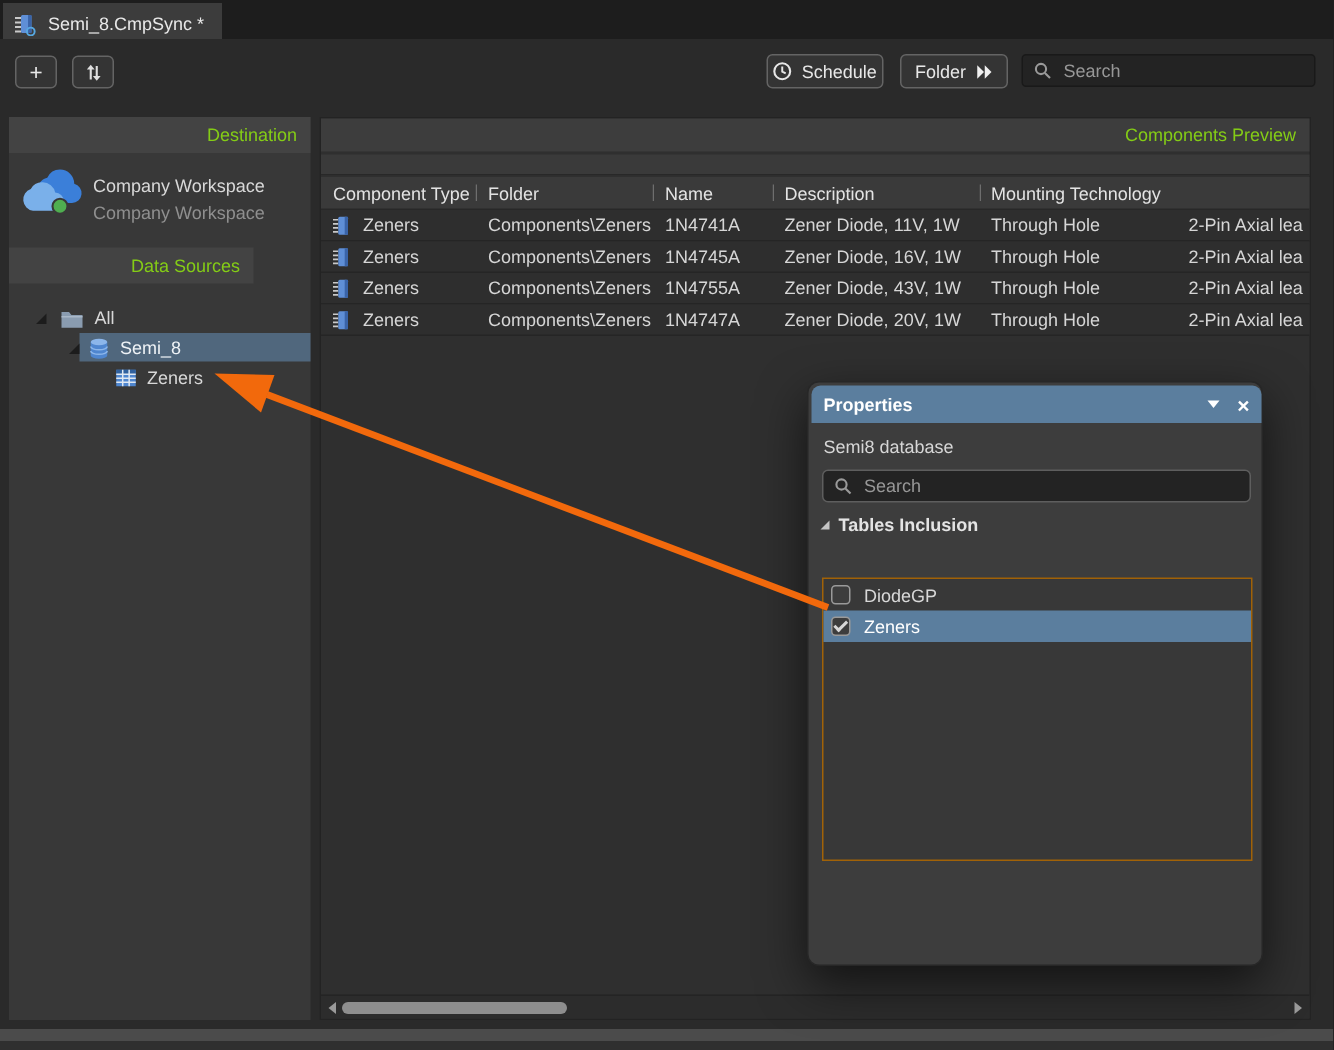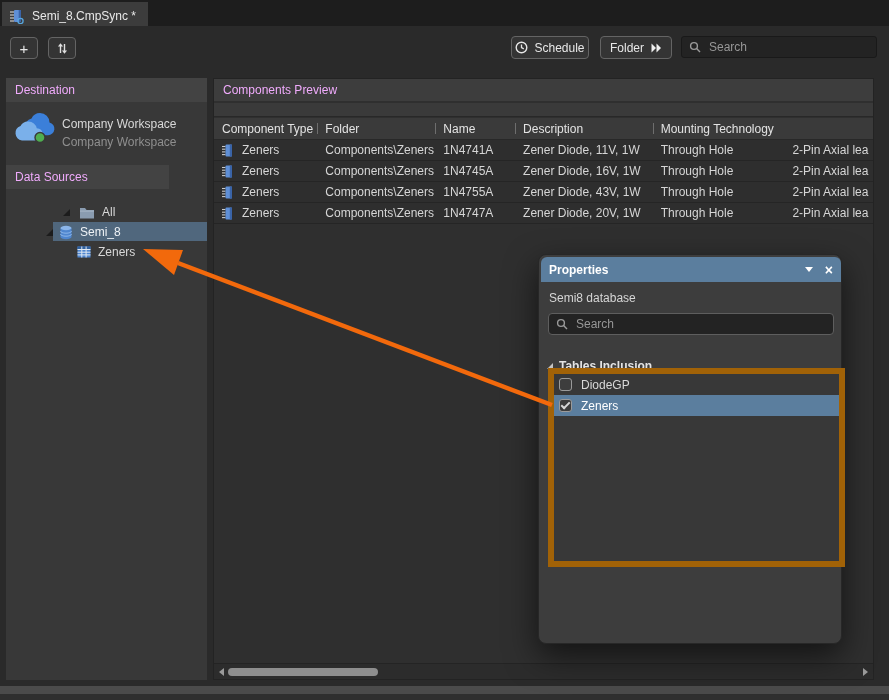--- a/index.html
+++ b/index.html
@@ -15,21 +15,21 @@
   .btn{display:flex;align-items:center;justify-content:center;gap:6px;background:#343434;
        border:1px solid #646464;border-radius:4px;color:#e8e8e8;cursor:default;}
   .searchbox{display:flex;align-items:center;gap:6px;background:#232323;border:1px solid #191919;
              border-radius:3px;padding:0 7px;}
   .searchbox input{flex:1;background:transparent;border:none;outline:none;color:#84cc16;
                    font-family:"Liberation Sans",sans-serif;font-size:12px;min-width:0;}
   .searchbox input::placeholder{color:#979797;}
 
   
   .left-panel{left:6px;top:78px;width:201px;height:602px;background:#383838;}
-  .sect-hdr{background:#434343;display:flex;align-items:center;padding:0 9px;color:#f0abfc;}
+  .sect-hdr{background:#434343;display:flex;align-items:center;padding:0 9px;color:#84cc16;justify-content:flex-end;}
   .main-panel{left:213px;top:78px;width:661px;height:602px;background:#2f2f2f;border:1px solid #232323;}
 
   
   .tree-row{position:absolute;left:0;width:201px;height:20px;display:flex;align-items:center;}
   .tri-se{width:0;height:0;border-left:7px solid transparent;border-bottom:7px solid #1c1c1c;}
   .tree-sel{position:absolute;top:0;bottom:1px;right:0;background:#50677D;}
 
   
   .hcell{position:relative;display:flex;align-items:center;padding:0 8px;color:#e3e3e3;
          white-space:nowrap;overflow:hidden;box-sizing:border-box;height:100%;}
@@ -44,21 +44,21 @@
   .arr-l{width:0;height:0;border-top:4px solid transparent;border-bottom:4px solid transparent;border-right:5px solid #9a9a9a;}
   .arr-r{width:0;height:0;border-top:4px solid transparent;border-bottom:4px solid transparent;border-left:5px solid #9a9a9a;}
 
   
   .popup{left:538px;top:254px;width:304px;height:390px;background:#3d3d3d;border:1px solid #272727;
          border-radius:8px;box-shadow:0 12px 32px rgba(0,0,0,0.6);z-index:5;}
   .popup-title{position:absolute;left:2px;top:2px;width:300px;height:25px;background:#5B7E9E;
                border-radius:6px 6px 0 0;display:flex;align-items:center;padding:0 8px;
                color:#ffffff;font-weight:bold;box-sizing:border-box;}
   .tri-down{width:0;height:0;border-left:4px solid transparent;border-right:4px solid transparent;border-top:5px solid #ffffff;}
-  .listbox{position:absolute;left:9px;top:113px;width:285px;height:187px;background:#383838;border:6px solid #a16207;}
+  .listbox{position:absolute;left:9px;top:130px;width:285px;height:187px;background:#383838;border:1px solid #a16207;}
   .lrow{display:flex;align-items:center;gap:9px;height:21px;padding-left:5px;}
   .cb{width:13px;height:13px;border:1px solid #9a9a9a;border-radius:3px;background:#3d3d3d;box-sizing:border-box;flex:0 0 auto;}
   .cb.checked::after{content:"";display:block;width:7px;height:3px;border-left:2px solid #d8d8d8;
                      border-bottom:2px solid #d8d8d8;transform:rotate(-45deg);margin:2px 0 0 1px;}
 
   .dim{color:#8f8f8f;}
 </style>
 </head>
 <body>
 
@@ -143,21 +143,21 @@
     </div>
     <div class="abs" style="left:56px;top:39px;">
       <div>Company Workspace</div>
       <div class="dim" style="margin-top:4px;">Company Workspace</div>
     </div>
 
     <div class="abs sect-hdr" style="left:0;top:87px;width:163px;height:24px;">
       <span>Data Sources</span>
     </div>
 
-    <div class="tree-row" style="top:124px;padding-left:39px;">
+    <div class="tree-row" style="top:124px;">
       <span class="tri-se" style="margin-left:18px;"></span>
       <span style="margin-left:9px;display:flex;">
         <svg width="16" height="13" viewBox="0 0 16 13">
           <path d="M1 2 h5 l1.6 2 H15 v8.5 H1 z" fill="#8a9cb0"></path>
           <path d="M1 4.6 H15 V5.6 H1 z" fill="#a9b8c8"></path>
         </svg>
       </span>
       <span style="margin-left:7px;">All</span>
     </div>
 
@@ -372,21 +372,21 @@
     <div class="abs searchbox" style="left:9px;top:58px;width:286px;height:22px;border:1px solid #5e5e5e;border-radius:4px;">
       <span style="display:flex;">
         <svg width="12" height="12" viewBox="0 0 12 12">
           <circle cx="5" cy="5" r="3.4" fill="none" stroke="#9a9a9a" stroke-width="1.4"></circle>
           <line x1="7.6" y1="7.6" x2="11" y2="11" stroke="#9a9a9a" stroke-width="1.4"></line>
         </svg>
       </span>
       <input type="text" readonly="" placeholder="Search" style="">
     </div>
 
-    <div class="abs" style="left:8px;top:104px;display:flex;align-items:center;gap:6px;">
+    <div class="abs" style="left:8px;top:88px;display:flex;align-items:center;gap:6px;">
       <span class="tri-se" style="border-bottom-color:#c4c4c4;border-left-width:6px;border-bottom-width:6px;"></span>
       <span style="font-weight:bold;color:#e4e4e4;">Tables Inclusion</span>
     </div>
 
     <div class="listbox">
       <div class="lrow">
         <span class="cb"></span>
         <span>DiodeGP</span>
       </div>
       <div class="lrow" style="background:#5B7E9E;color:#ffffff;">

